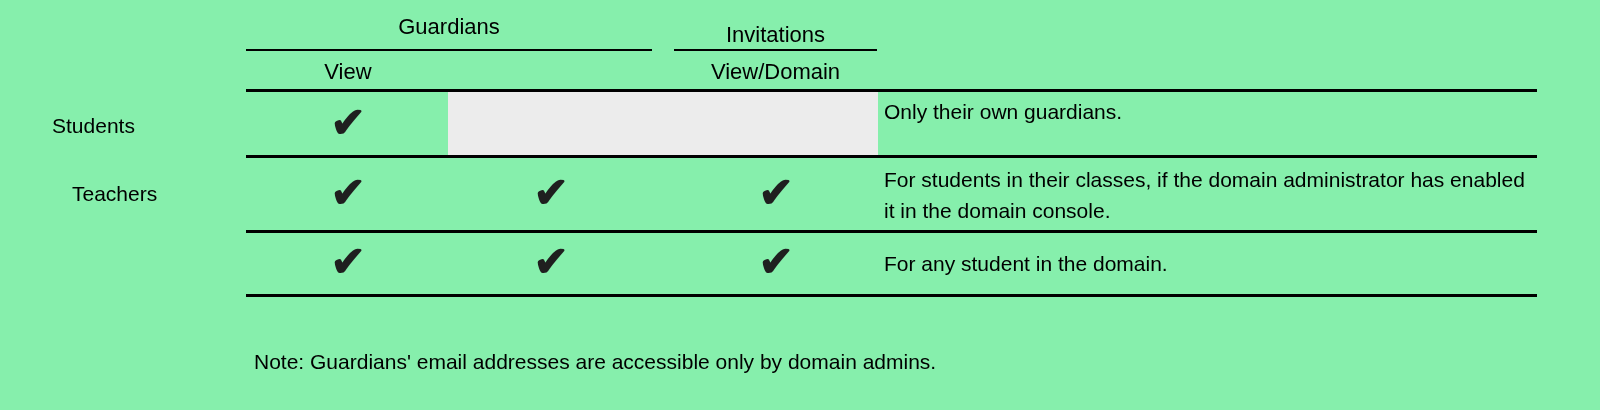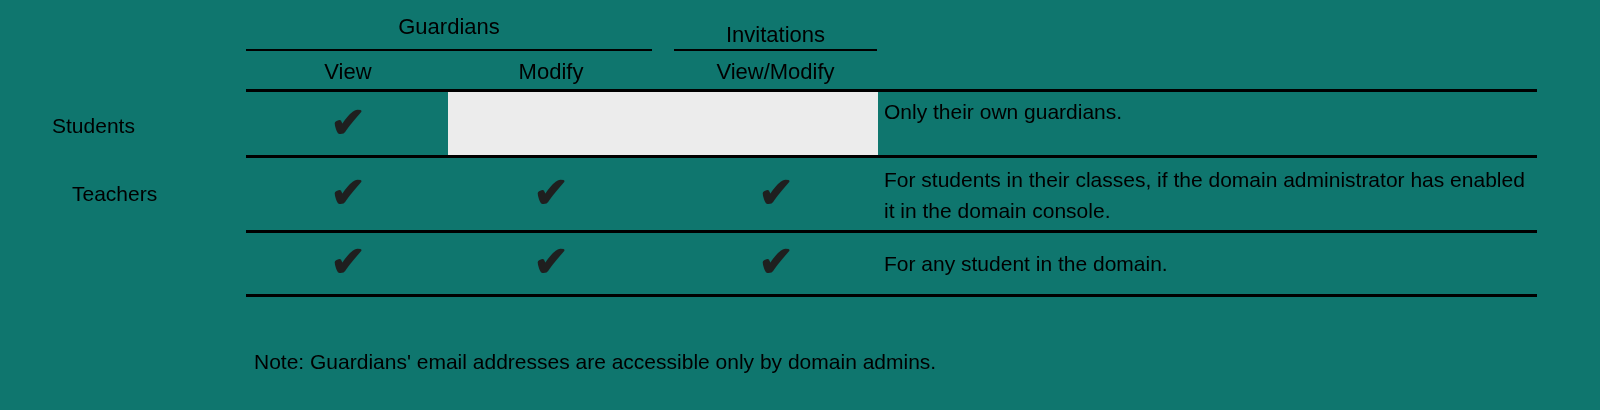--- a/index.html
+++ b/index.html
@@ -113,32 +113,31 @@
     left: 254px;
     top: 362px;
     transform: translateY(-50%);
     font-size: 21px;
     white-space: nowrap;
   }
 </style>
 </head>
 <body>
 
-<div class="canvas" style="background: #0f766e; color: rgb(0, 0, 0);">
+<div class="canvas" style="background: #86efac; color: rgb(0, 0, 0);">
 
   <div class="group-hdr guardians">
     <span>Guardians</span>
   </div>
   <div class="group-hdr invitations">
     <span>Invitations</span>
   </div>
 
   <div class="sub-hdr view">View</div>
-  <div class="sub-hdr modify">Modify</div>
-  <div class="sub-hdr viewmodify">View/Modify</div>
+  <div class="sub-hdr viewmodify">View/Domain</div>
 
   <div class="rule r-header" style="background: rgb(0, 0, 0);"></div>
   <div class="rule r-students" style="background: rgb(0, 0, 0);"></div>
   <div class="rule r-teachers" style="background: rgb(0, 0, 0);"></div>
   <div class="rule r-bottom" style="background: rgb(0, 0, 0);"></div>
 
   <div class="disabled-cell" style="background: rgb(236, 236, 236);"></div>
 
   <div class="rowlabel students">Students</div>
   <div class="check col-view row-students" style="color: rgb(31, 31, 31);">✔</div>

